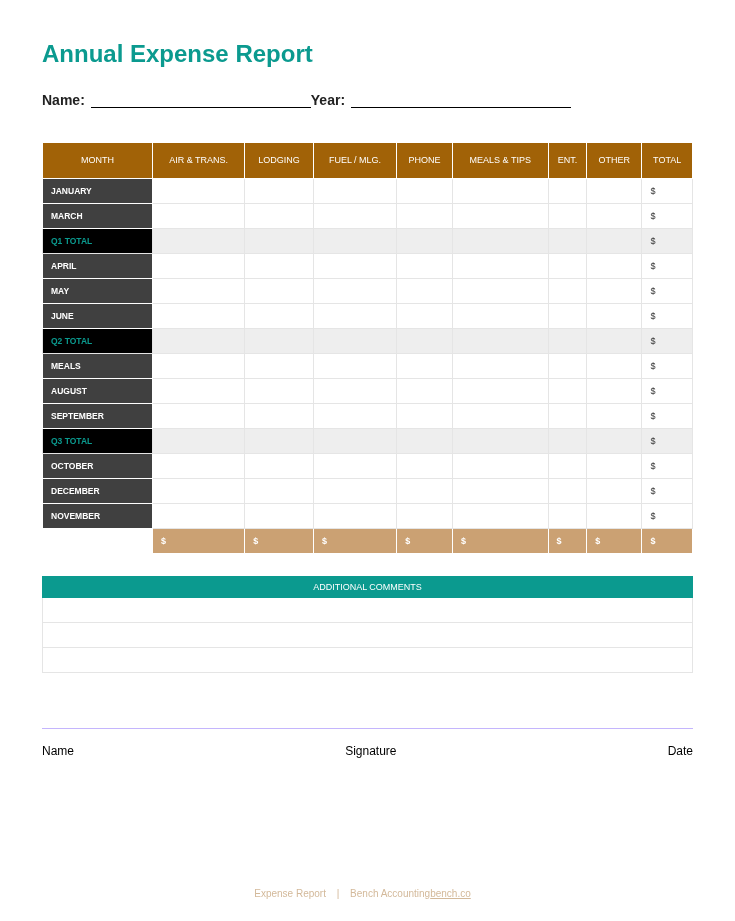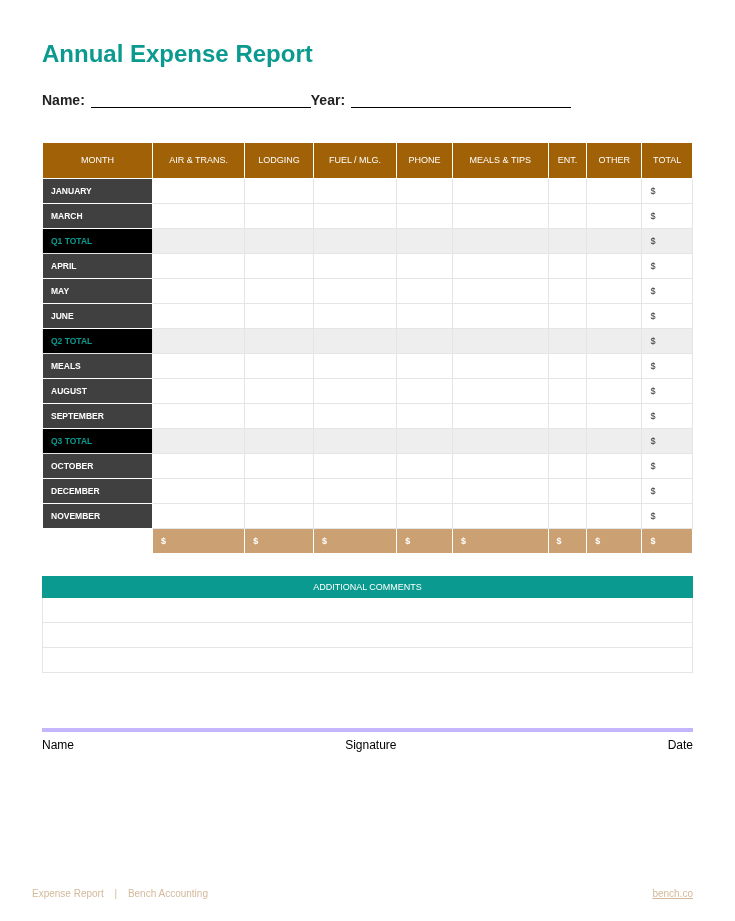--- a/index.html
+++ b/index.html
@@ -97,34 +97,34 @@
   }
   .comments-row {
     border: 1px solid #e5e5e5;
     border-top: none;
     height: 25px;
     background: #fff;
   }
   
   .sig-section {
     margin-top: 55px;
-    border-top: 4px solid #c4b5fd;
-    padding-top: 6px;
+    border-top: 1px solid #c4b5fd;
+    padding-top: 15px;
     display: flex;
     justify-content: space-between;
     font-size: 12px;
   }
   
   .footer {
     position: absolute;
     bottom: 22px;
     left: 32px;
     right: 42px;
     display: flex;
-    justify-content: space-between;
+    justify-content: center;
     font-size: 10px;
     color: #d3b99a;
   }
   .footer .sep { margin: 0 8px; color: #d3b99a; }
   .footer .link { color: #d3b99a; text-decoration: underline; }
 </style>
 </head>
 <body>
 
 <div class="title">Annual Expense Report</div>

